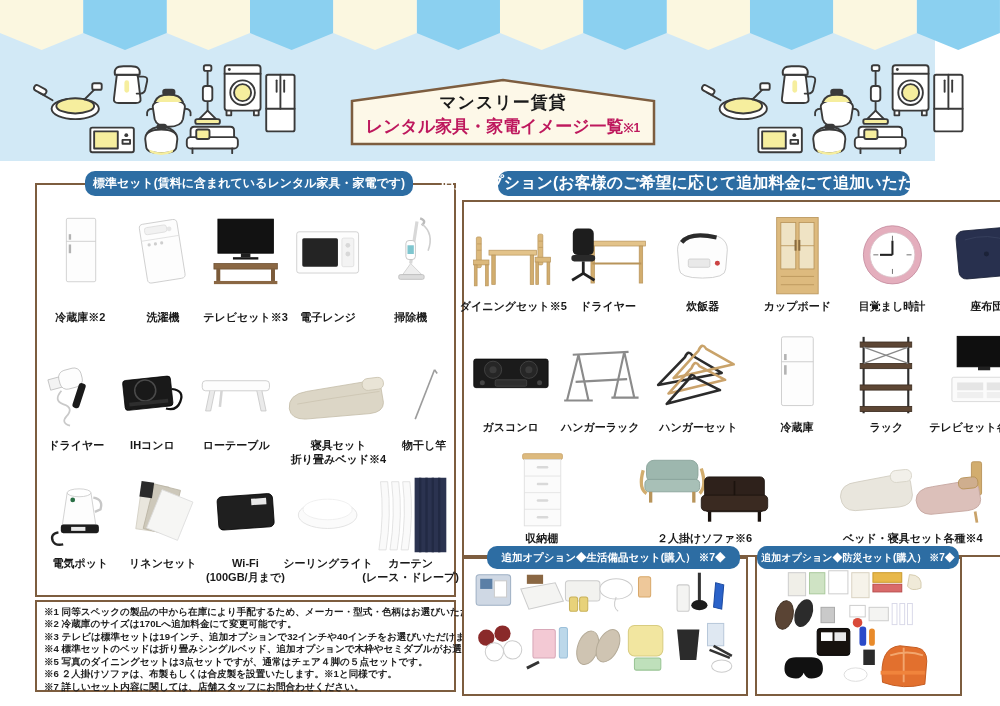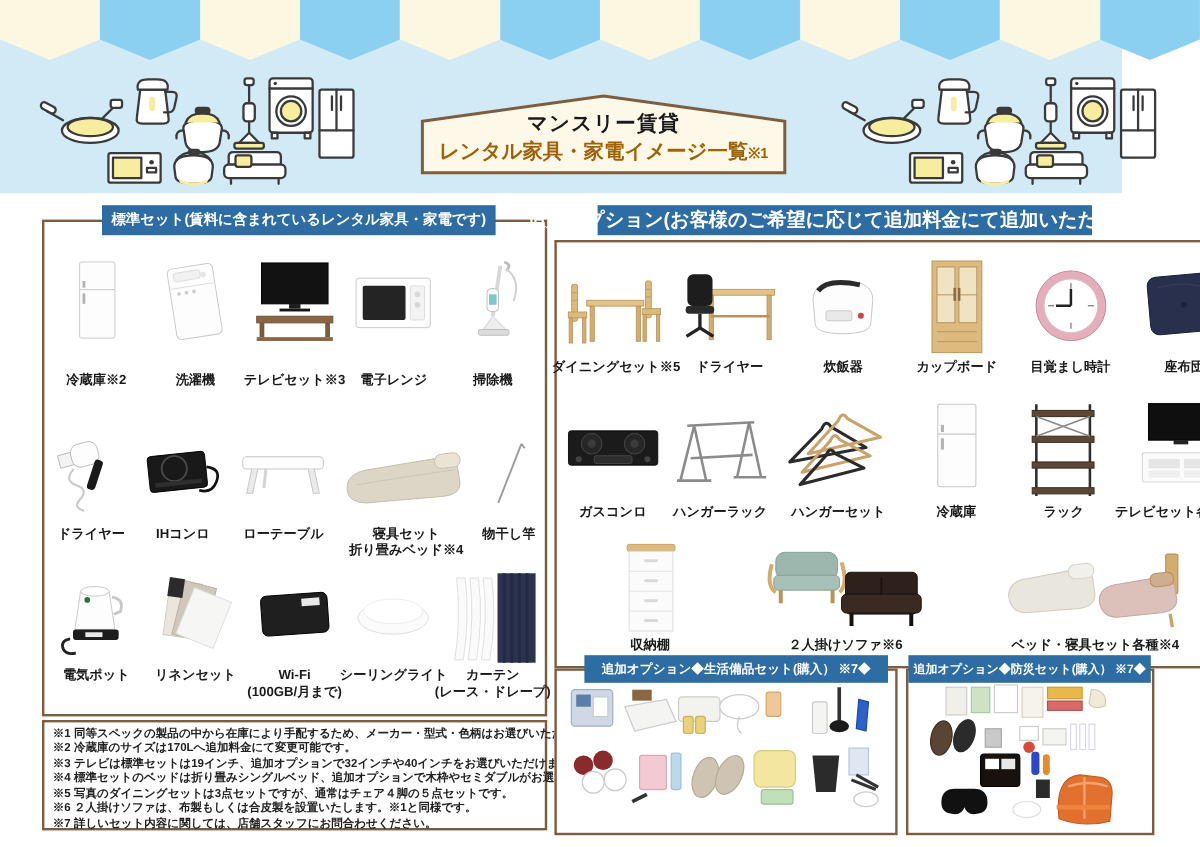--- a/index.html
+++ b/index.html
@@ -14,31 +14,31 @@
   .cluster{position:absolute;top:52px;width:272px;height:104px;}
   .cluster svg{width:100%;height:100%;}
   #cluster-left{left:30px;}
   #cluster-right{left:698px;}
   
   .banner{position:absolute;left:350px;top:78px;width:306px;height:68px;}
   .banner svg{position:absolute;left:0;top:0;width:100%;height:100%;}
   .banner .t1{position:absolute;left:0;right:0;top:13px;text-align:center;
       font-size:17px;font-weight:bold;color:#1a1a1a;letter-spacing:1px;}
   .banner .t2{position:absolute;left:0;right:0;top:37px;text-align:center;
-      font-size:17px;font-weight:bold;color:#a16207;white-space:nowrap;}
+      font-size:17px;font-weight:bold;color:#be185d;white-space:nowrap;}
   .banner .t2 .small{font-size:12px;font-weight:bold;}
   
   .secbox{position:absolute;background:#fff;border:2px solid #7d5d3f;box-sizing:border-box;}
   #std-box{left:35px;top:183px;width:421px;height:414px;}
   #opt-box{left:462px;top:200px;width:576px;height:357px;}
   #notes-box{left:35px;top:600px;width:421px;height:92px;padding:4px 7px;}
   #buy1-box{left:462px;top:557px;width:286px;height:139px;}
   #buy2-box{left:755px;top:557px;width:207px;height:139px;}
   .tab{position:absolute;background:#2d6da3;color:#fff;font-weight:bold;
-       display:flex;align-items:center;justify-content:center;white-space:nowrap;z-index:5;}
+       display:flex;align-items:center;justify-content:center;white-space:nowrap;z-index:5;border-radius:10px;}
   #std-tab{left:85px;top:171px;width:328px;height:25px;font-size:12px;}
   #opt-tab{left:498px;top:171px;width:412px;height:25px;font-size:16px;}
   #buy1-tab{left:487px;top:546px;width:253px;height:23px;font-size:10.5px;}
   #buy2-tab{left:757px;top:546px;width:202px;height:23px;font-size:10px;}
   
   .row{position:absolute;left:2px;right:2px;display:flex;align-items:flex-start;}
   .cell{flex:1;display:flex;flex-direction:column;align-items:center;min-width:0;}
   .art{width:96%;display:flex;align-items:flex-end;justify-content:center;}
   .art svg{width:100%;height:100%;}
   .plabel{font-size:11px;font-weight:bold;color:#1a1a1a;text-align:center;

